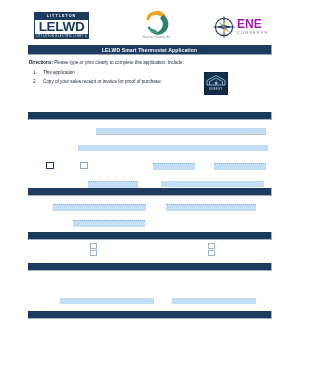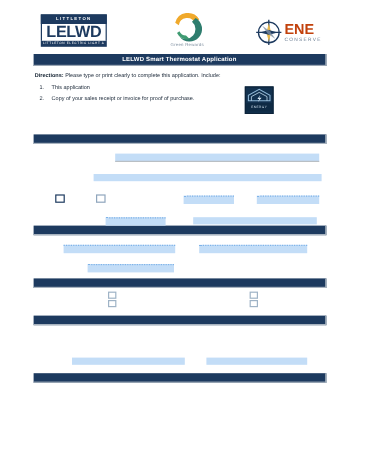--- a/index.html
+++ b/index.html
@@ -37,21 +37,21 @@
   .green-mark{position:relative;width:46px;height:25px;}
   .green-caption{
     text-align:center;color:#7f8fa0;font-size:3.6px;letter-spacing:0.2px;
     line-height:5px;
   }
 
   .logo-ene{position:absolute;left:212px;top:4px;width:62px;height:30px;
     display:flex;align-items:center;}
   .ene-compass{width:24px;height:24px;position:relative;flex:0 0 auto;}
   .ene-words{margin-left:1px;}
-  .ene-name{color:#c2410c;font-size:12px;font-weight:bold;line-height:12px;letter-spacing:0px;}
+  .ene-name{color:#a21caf;font-size:12px;font-weight:bold;line-height:12px;letter-spacing:0px;}
   .ene-sub{color:#6f8196;font-size:4px;letter-spacing:1.1px;line-height:6px;}
 
   
   .title-bar{
     position:absolute;left:28px;top:45px;width:243px;height:9px;
     background:#1d3a5f;border-right:1px solid #9aa6b4;border-bottom:1px solid #9aa6b4;
     color:#ffffff;font-size:5px;font-weight:bold;letter-spacing:0.15px;
     display:flex;align-items:center;justify-content:center;
   }
 

